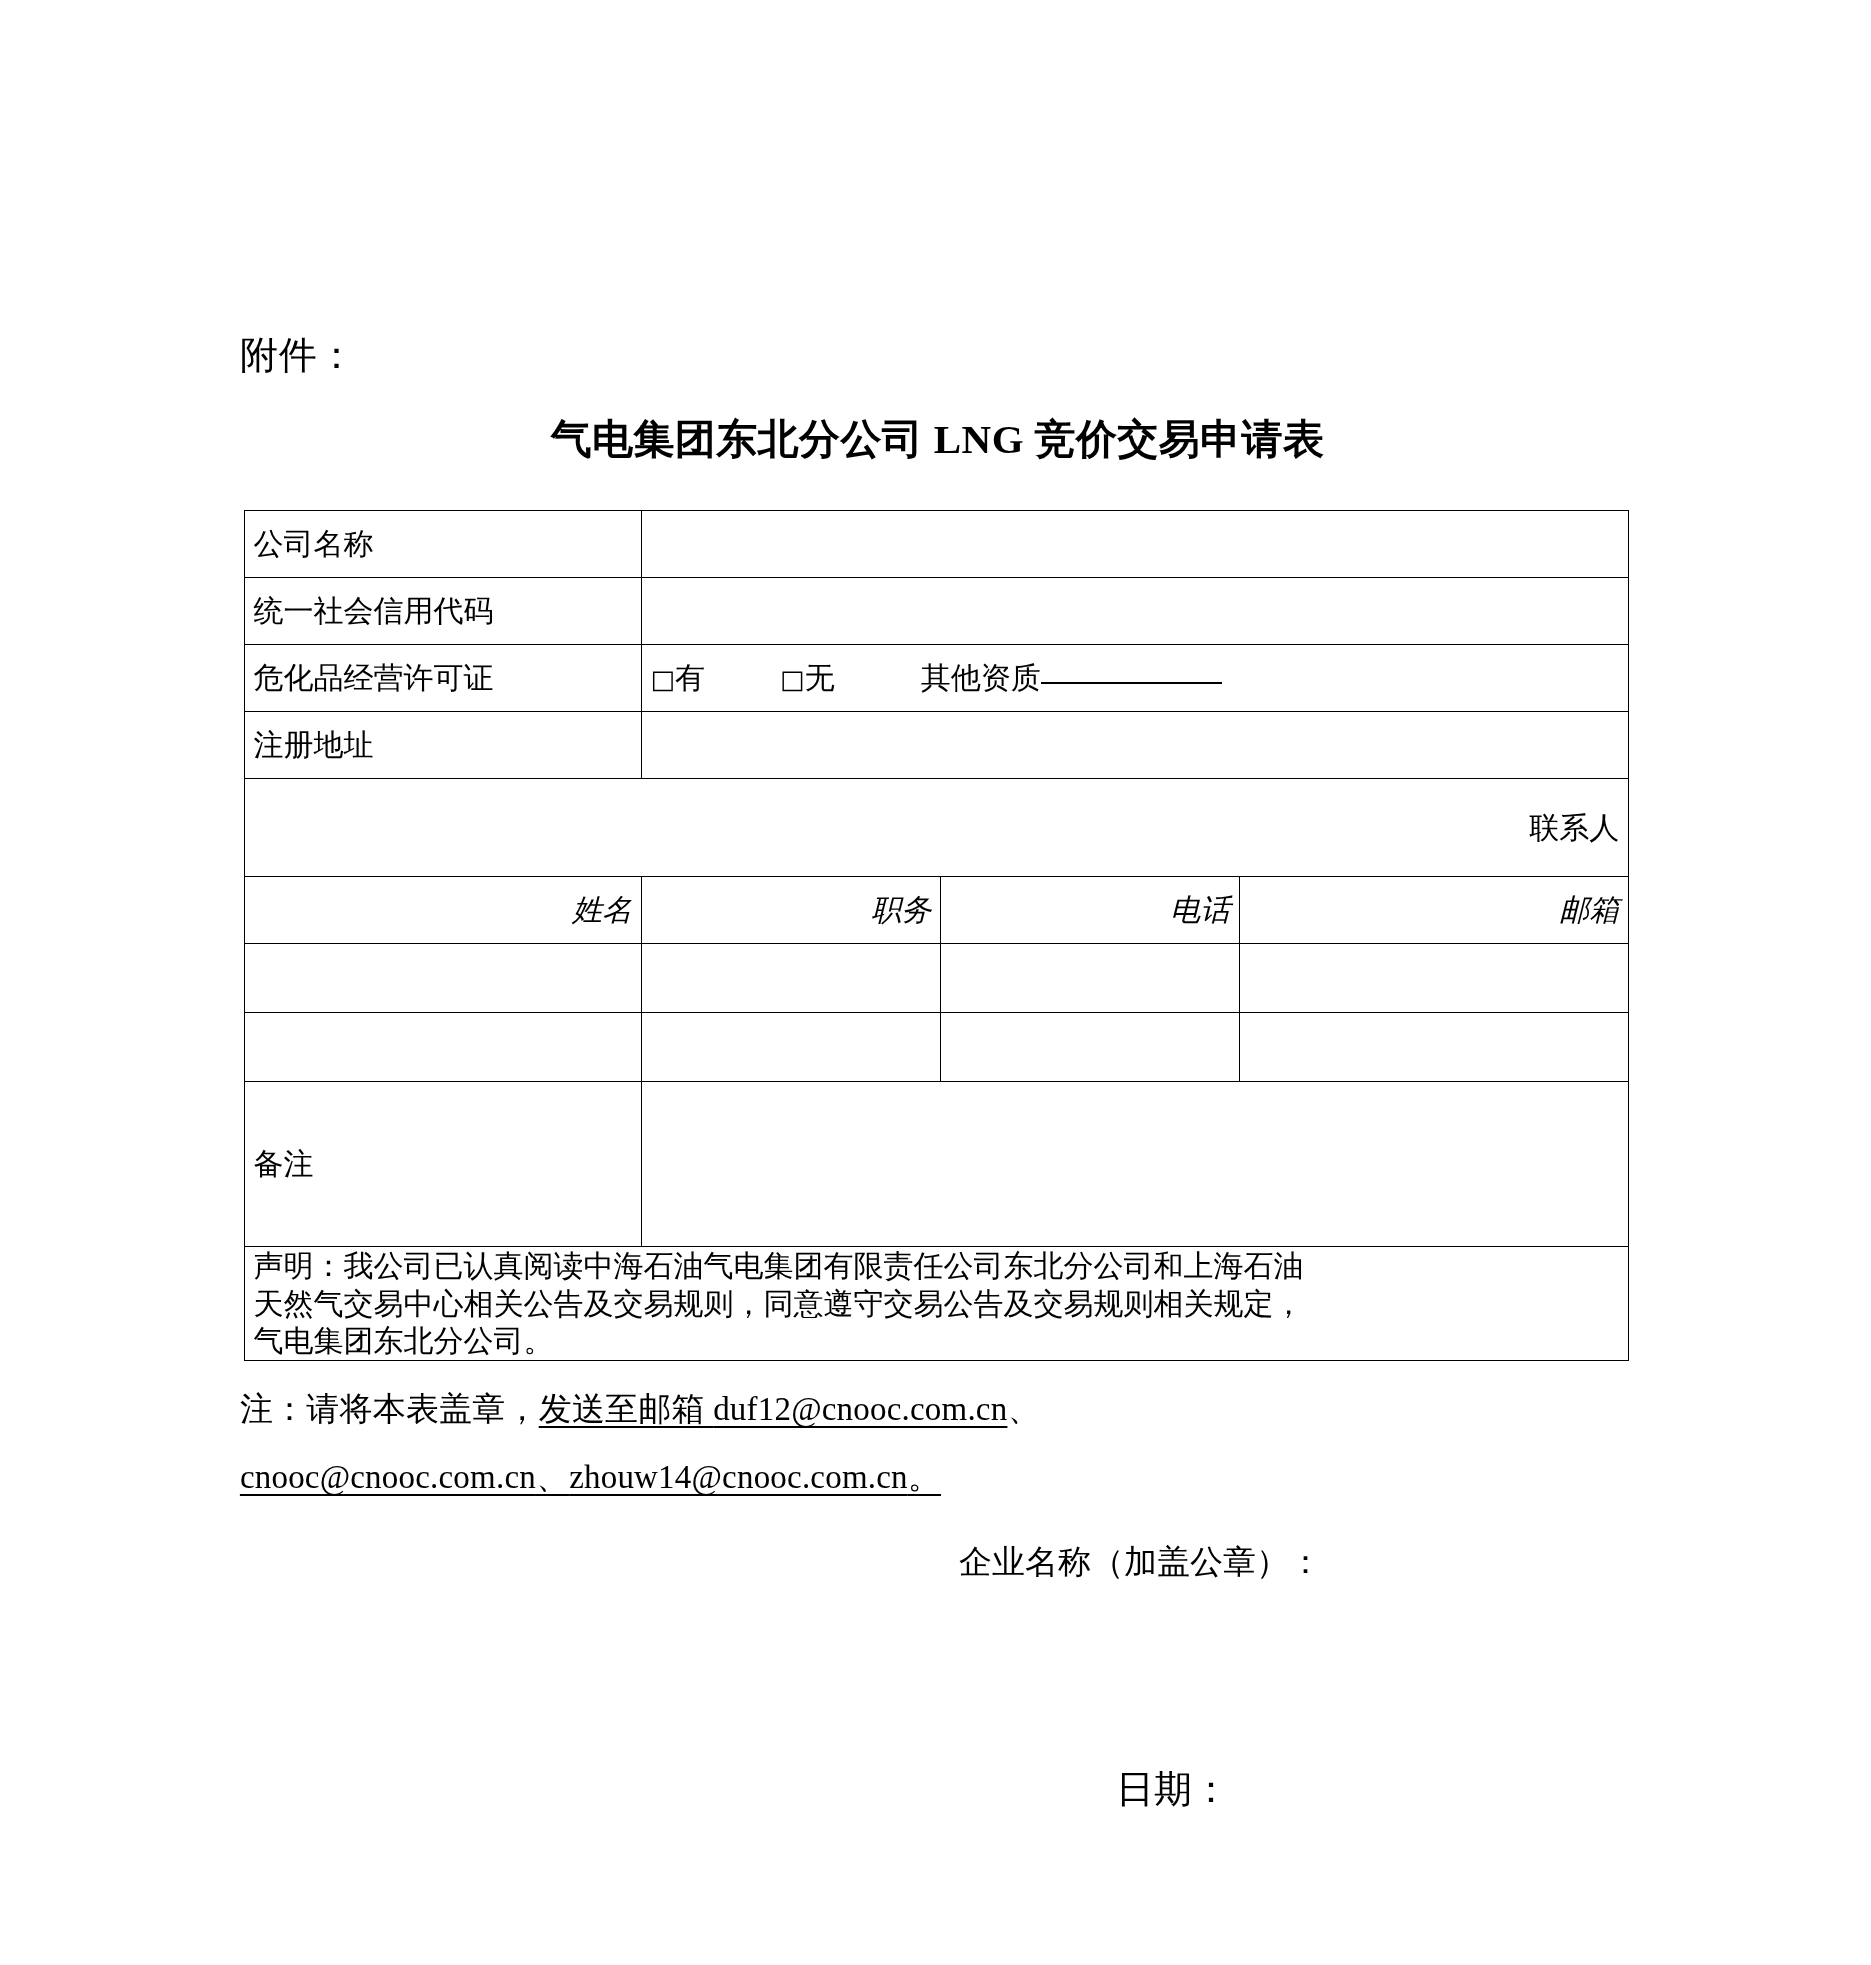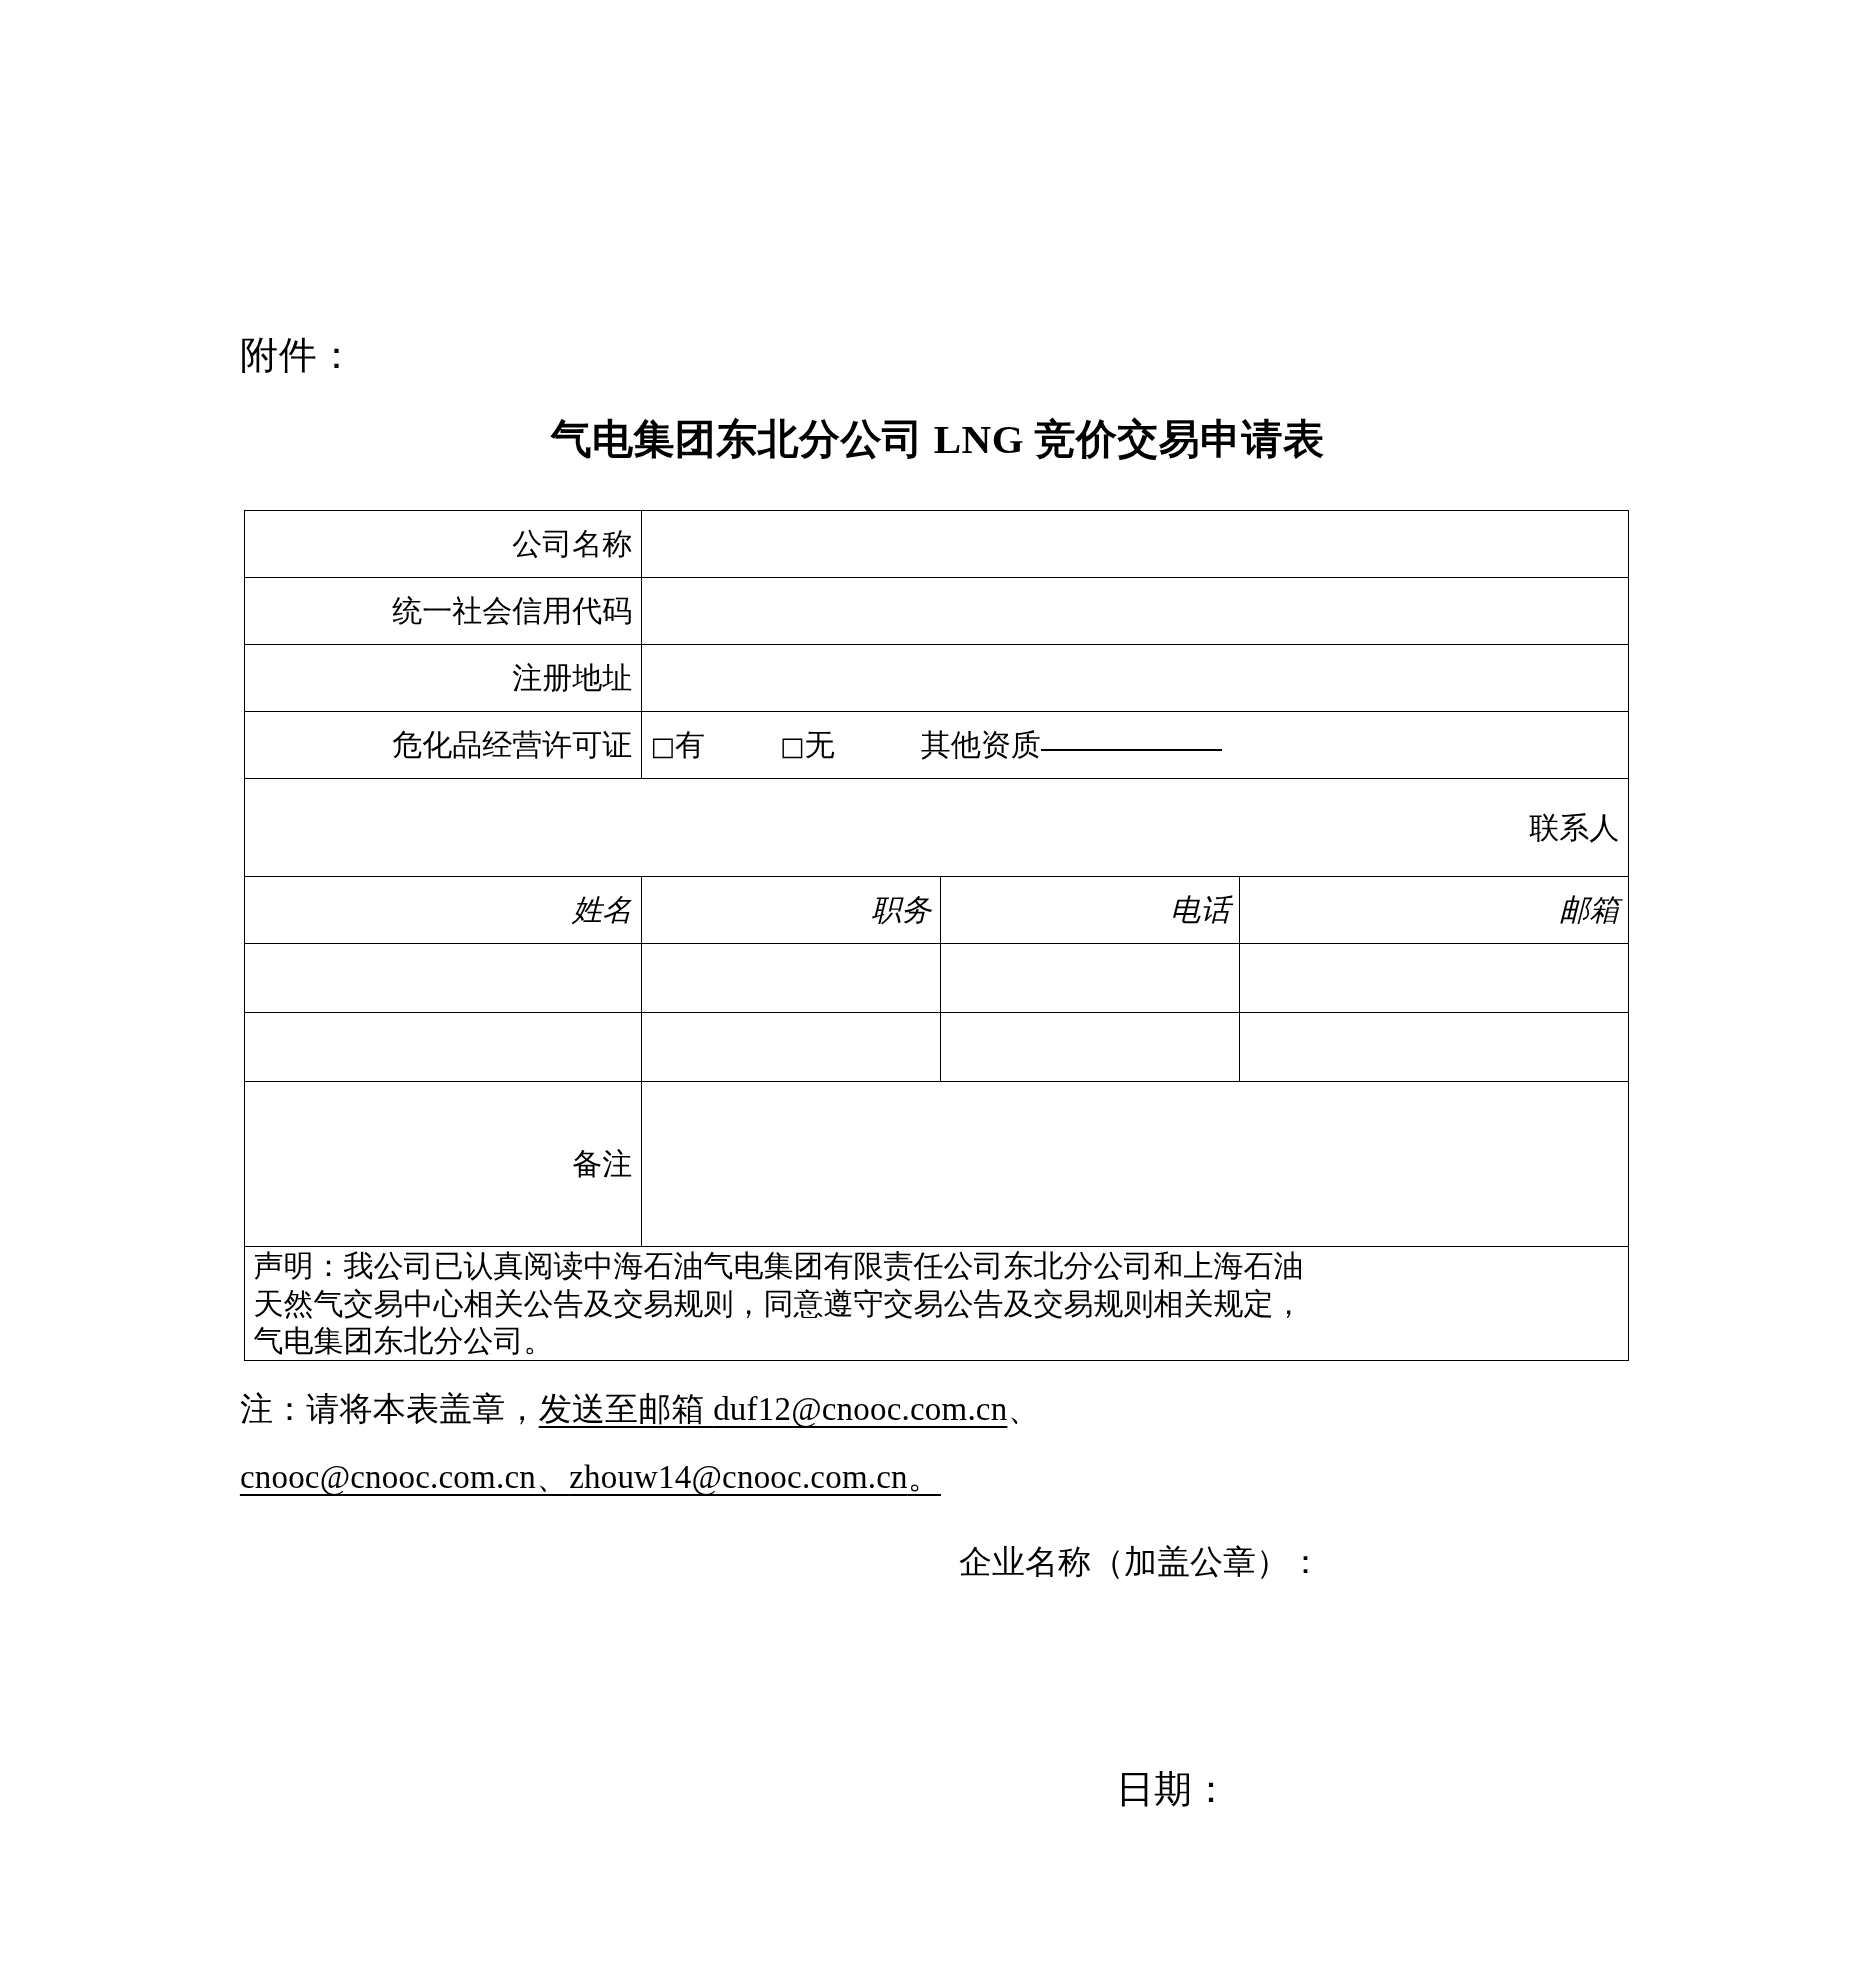--- a/index.html
+++ b/index.html
@@ -58,21 +58,21 @@
     table-layout: fixed;
   }
   .form-table td {
     border: 1.2px solid #000000;
     font-size: 30px;
     line-height: 1.25;
     padding: 0 8.6px;
     vertical-align: middle;
   }
   .lbl {
-    text-align: right;
+    text-align: left;
     width: 397px;
   }
   .row-h {
     height: 67px;
   }
   .row-contact-title {
     height: 98px;
   }
   .row-head {
     height: 67px;
@@ -169,29 +169,29 @@
           <td class="lbl">公司名称</td>
           <td colspan="3"></td>
         </tr>
 
         <tr class="row-h">
           <td class="lbl">统一社会信用代码</td>
           <td colspan="3"></td>
         </tr>
 
         <tr class="row-h">
-          <td class="lbl">注册地址</td>
-          <td colspan="3"></td>
-        </tr>
-
-        <tr class="row-h">
           <td class="lbl">危化品经营许可证</td>
           <td colspan="3" class="perm-cell">
             <span class="cb">□</span><span>有</span><span class="gap-1"></span><span class="cb">□</span><span>无</span><span class="gap-2"></span><span>其他资质</span><span class="blank-line"></span>
           </td>
+        </tr>
+
+        <tr class="row-h">
+          <td class="lbl">注册地址</td>
+          <td colspan="3"></td>
         </tr>
 
         <tr class="row-contact-title">
           <td colspan="4" class="center">联系人</td>
         </tr>
 
         <tr class="row-head">
           <td class="center">姓名</td>
           <td class="center">职务</td>
           <td class="center">电话</td>

